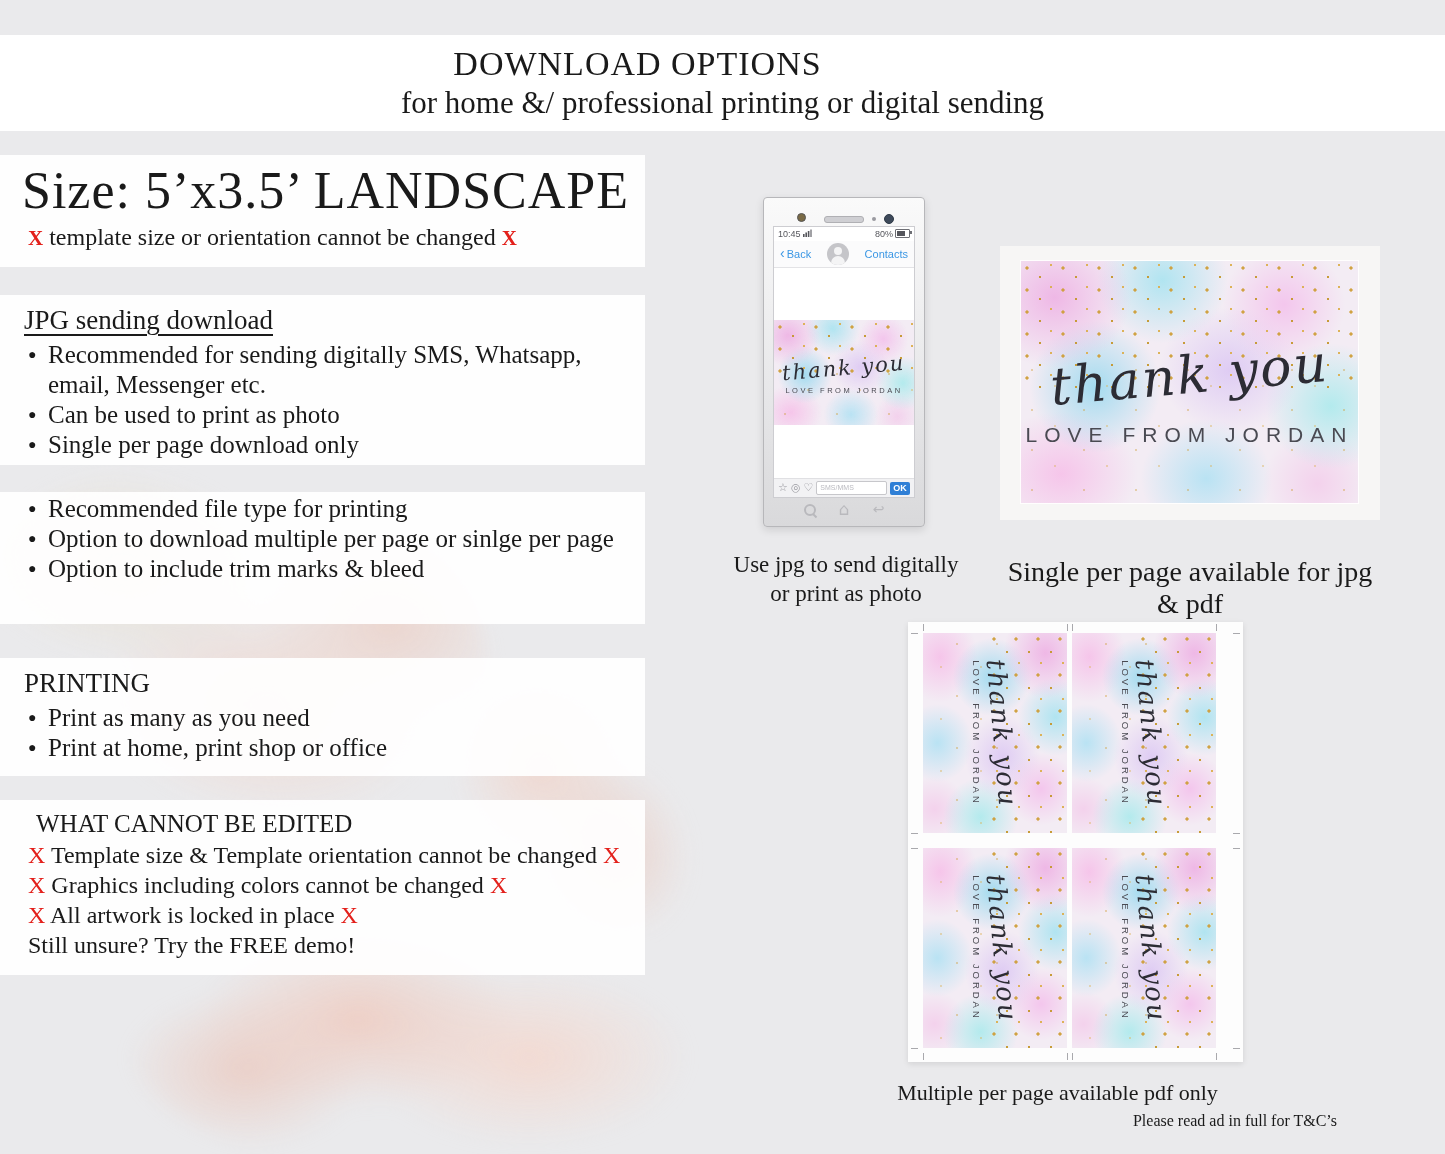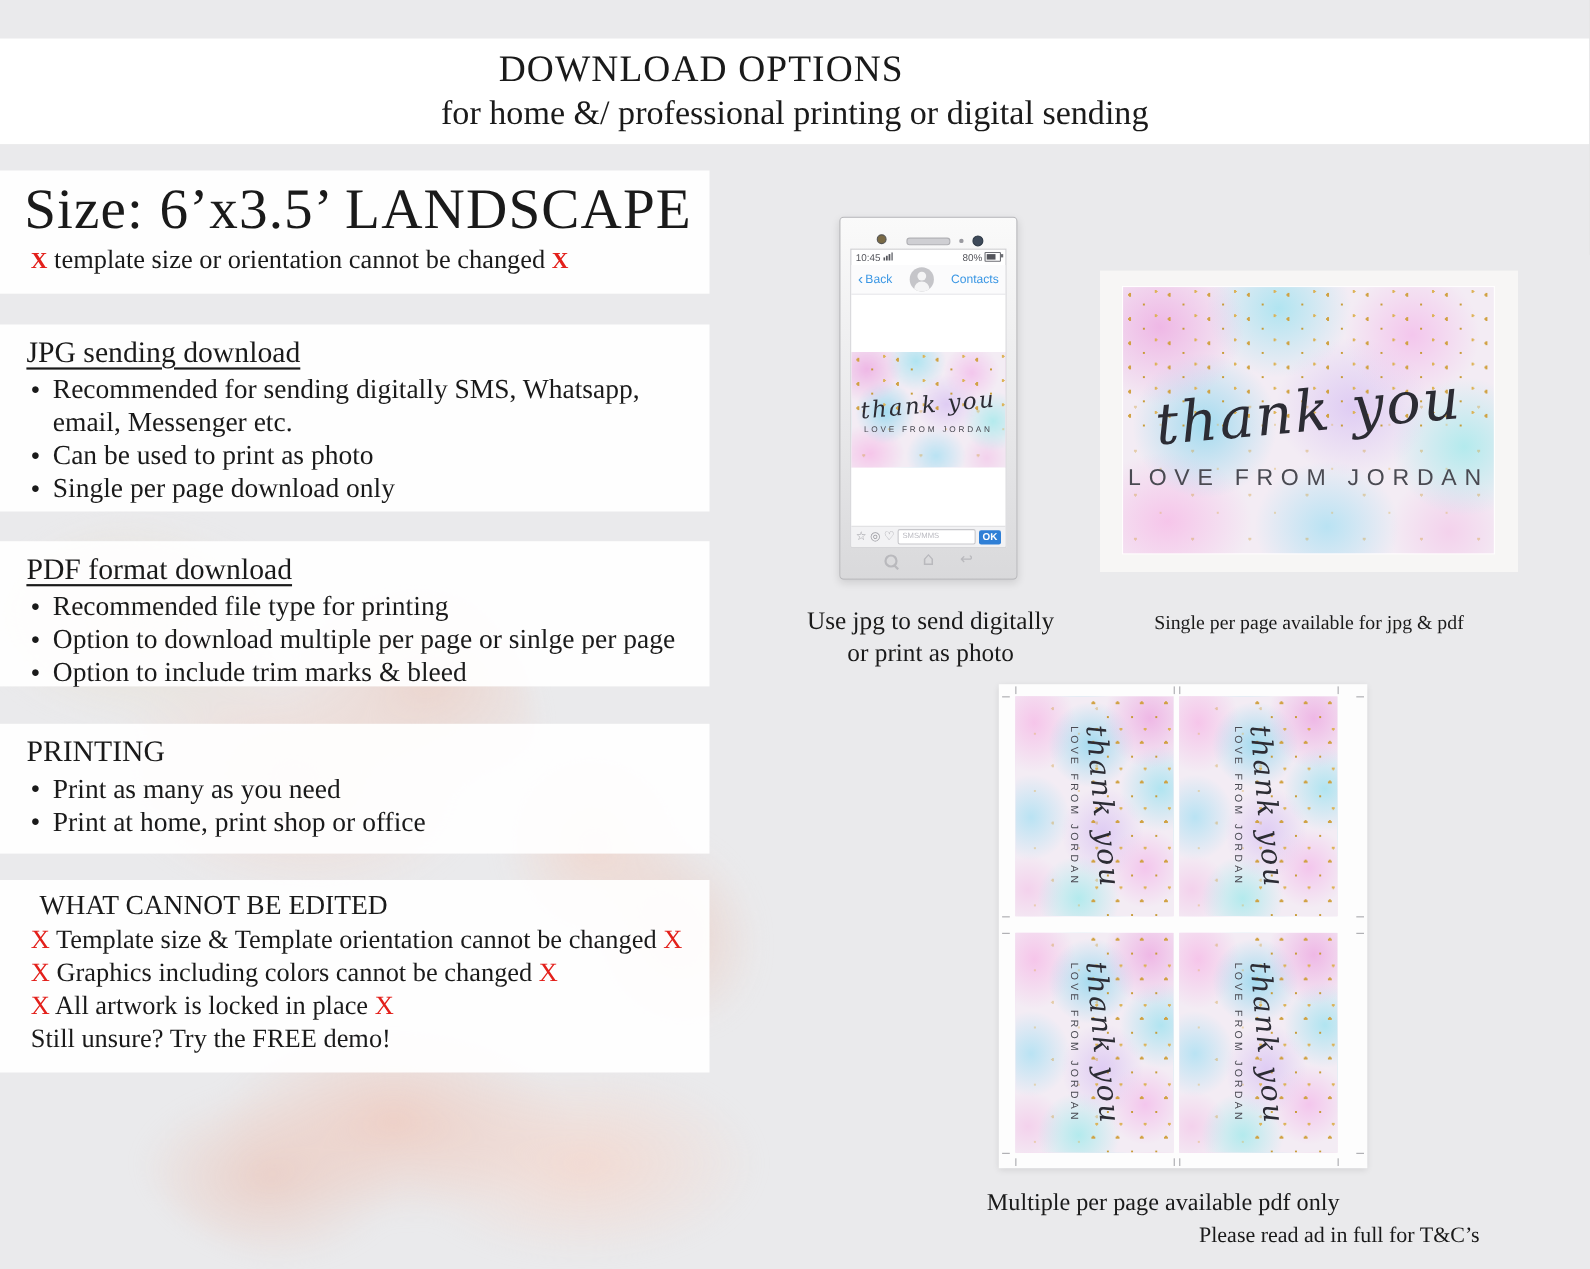--- a/index.html
+++ b/index.html
@@ -135,41 +135,41 @@
   .gcard .script{font-size:26px;margin-top:2px;}
   .gcard .cardsub{font-size:9.5px;letter-spacing:3px;margin-top:5px;}
   .tick-v{position:absolute;left:15px;top:2px;width:1px;height:7px;background:#a9a9ad;
     box-shadow:144px 0 #a9a9ad,149px 0 #a9a9ad,293px 0 #a9a9ad,0 429px #a9a9ad,144px 429px #a9a9ad,149px 429px #a9a9ad,293px 429px #a9a9ad;}
   .tick-h{position:absolute;left:3px;top:11px;width:7px;height:1px;background:#a9a9ad;
     box-shadow:0 200px #a9a9ad,0 215px #a9a9ad,0 415px #a9a9ad,322px 0 #a9a9ad,322px 200px #a9a9ad,322px 215px #a9a9ad,322px 415px #a9a9ad;}
 
   
   .caption{position:absolute;z-index:2;color:#1a1a1a;text-align:center;}
   .cap-phone{left:726px;top:550px;width:240px;font-size:23px;line-height:29px;}
-  .cap-single{left:1000px;top:556px;width:380px;font-size:18px;}
+  .cap-single{left:1000px;top:556px;width:380px;font-size:28px;}
   .cap-grid{left:890px;top:1080px;width:335px;font-size:22px;}
-  .cap-terms{left:1090px;top:1112px;width:290px;font-size:20px;text-align:left;}
+  .cap-terms{left:1090px;top:1112px;width:290px;font-size:16px;text-align:center;}
 </style>
 </head>
 <body>
 
 <div class="canvas">
 
   <div class="flower fl1"></div>
   <div class="flower fl2"></div>
   <div class="flower fl3"></div>
   <div class="flower fl4"></div>
 
   <div class="band band-title">
     <div class="title-line">DOWNLOAD OPTIONS</div>
     <div class="subtitle-line">for home &amp;/ professional printing or digital sending</div>
   </div>
 
   <div class="band band-size">
-    <div class="size-heading">Size: 6’x3.5’ LANDSCAPE</div>
+    <div class="size-heading">Size: 5’x3.5’ LANDSCAPE</div>
     <div class="size-note">
       <span class="xs">X</span>
       <span>template size or orientation cannot be changed</span>
       <span class="xs">X</span>
     </div>
   </div>
 
   <div class="band band-jpg">
     <div class="sec-heading u">JPG sending download</div>
     <ul class="blist">
@@ -182,21 +182,20 @@
           <span class="btext">Can be used to print as photo</span>
         </li>
       <li>
           <span class="dot">●</span>
           <span class="btext">Single per page download only</span>
         </li>
     </ul>
   </div>
 
   <div class="band band-pdf">
-    <div class="sec-heading u">PDF format download</div>
     <ul class="blist">
       <li>
           <span class="dot">●</span>
           <span class="btext">Recommended file type for printing</span>
         </li>
       <li>
           <span class="dot">●</span>
           <span class="btext">Option to download multiple per page or sinlge per page</span>
         </li>
       <li>

